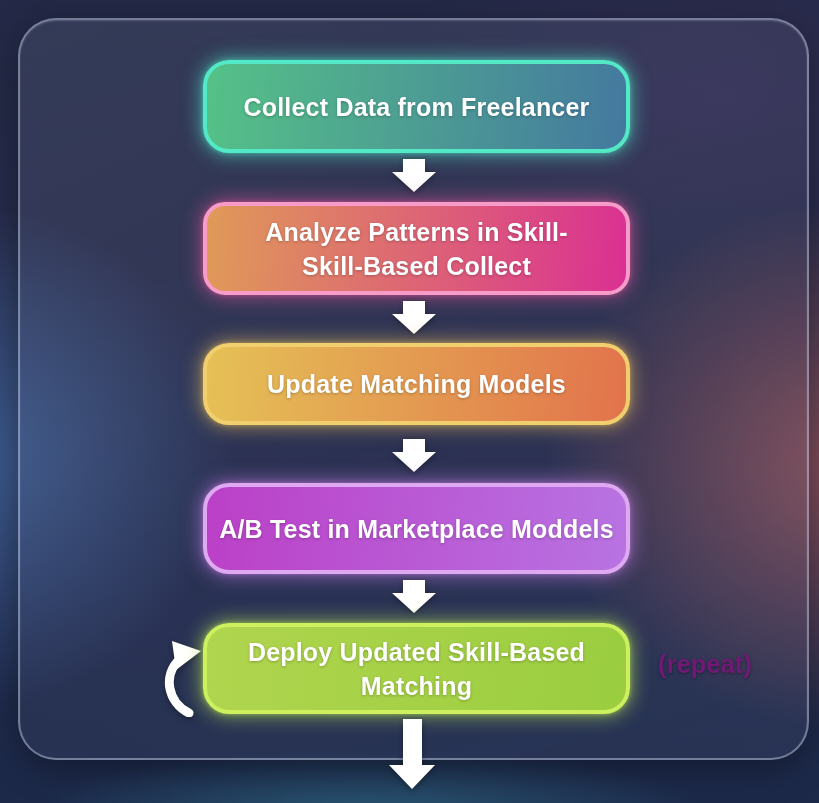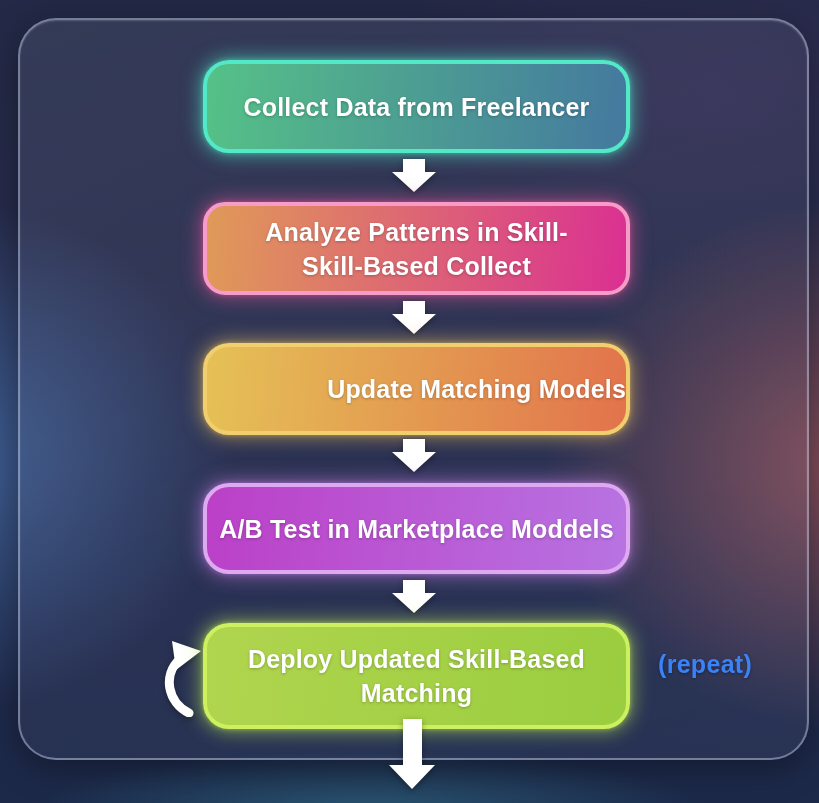--- a/index.html
+++ b/index.html
@@ -25,23 +25,23 @@
   .step{
     position:absolute;left:203px;width:427px;
     box-sizing:border-box;border:4px solid #fff;border-radius:26px;
     display:flex;flex-direction:column;justify-content:center;align-items:center;
     color:#fff;font-size:25px;font-weight:600;letter-spacing:0.2px;
     text-align:center;text-shadow:0 1px 3px rgba(0,0,0,0.25);
   }
   .step .line{line-height:34px;}
   .s0{top:60px;height:93px;}
   .s1{top:202px;height:93px;}
-  .s2{top:343px;height:92px;align-items:flex-end;}
+  .s2{top:343px;height:82px;}
   .s3{top:483px;height:91px;}
-  .s4{top:623px;height:106px;}
+  .s4{top:623px;height:91px;}
   .arrow{
     position:absolute;width:44px;display:flex;flex-direction:column;align-items:center;
     filter:drop-shadow(0 2px 3px rgba(0,0,0,0.35));
   }
   .arrow .stem{width:22px;height:13px;background:var(--arrow-color,#fff);}
   .arrow .head{
     width:0;height:0;
     border-left:22px solid transparent;border-right:22px solid transparent;
     border-top:20px solid var(--arrow-color,#fff);
   }
@@ -53,21 +53,21 @@
   .final .stem{width:19px;height:46px;}
   .final .head{border-left:23px solid transparent;border-right:23px solid transparent;border-top:24px solid var(--arrow-color,#fff);}
   .loop{
     position:absolute;left:156px;top:633px;width:52px;height:84px;
     filter:drop-shadow(0 2px 3px rgba(0,0,0,0.35));
   }
   .loop .curve{fill:none;stroke:var(--arrow-color,#fff);stroke-width:9;stroke-linecap:round;}
   .loop .tip{fill:var(--arrow-color,#fff);}
   .repeat{
     position:absolute;left:658px;top:650px;width:120px;
-    color:#3b82f6;font-size:25px;font-weight:600;letter-spacing:0.3px;
+    color:#701a75;font-size:25px;font-weight:600;letter-spacing:0.3px;
     text-shadow:0 1px 3px rgba(0,0,0,0.35);
   }
 </style>
 </head>
 <body>
 
 <div class="stage">
 
   <div class="panel"></div>
 

